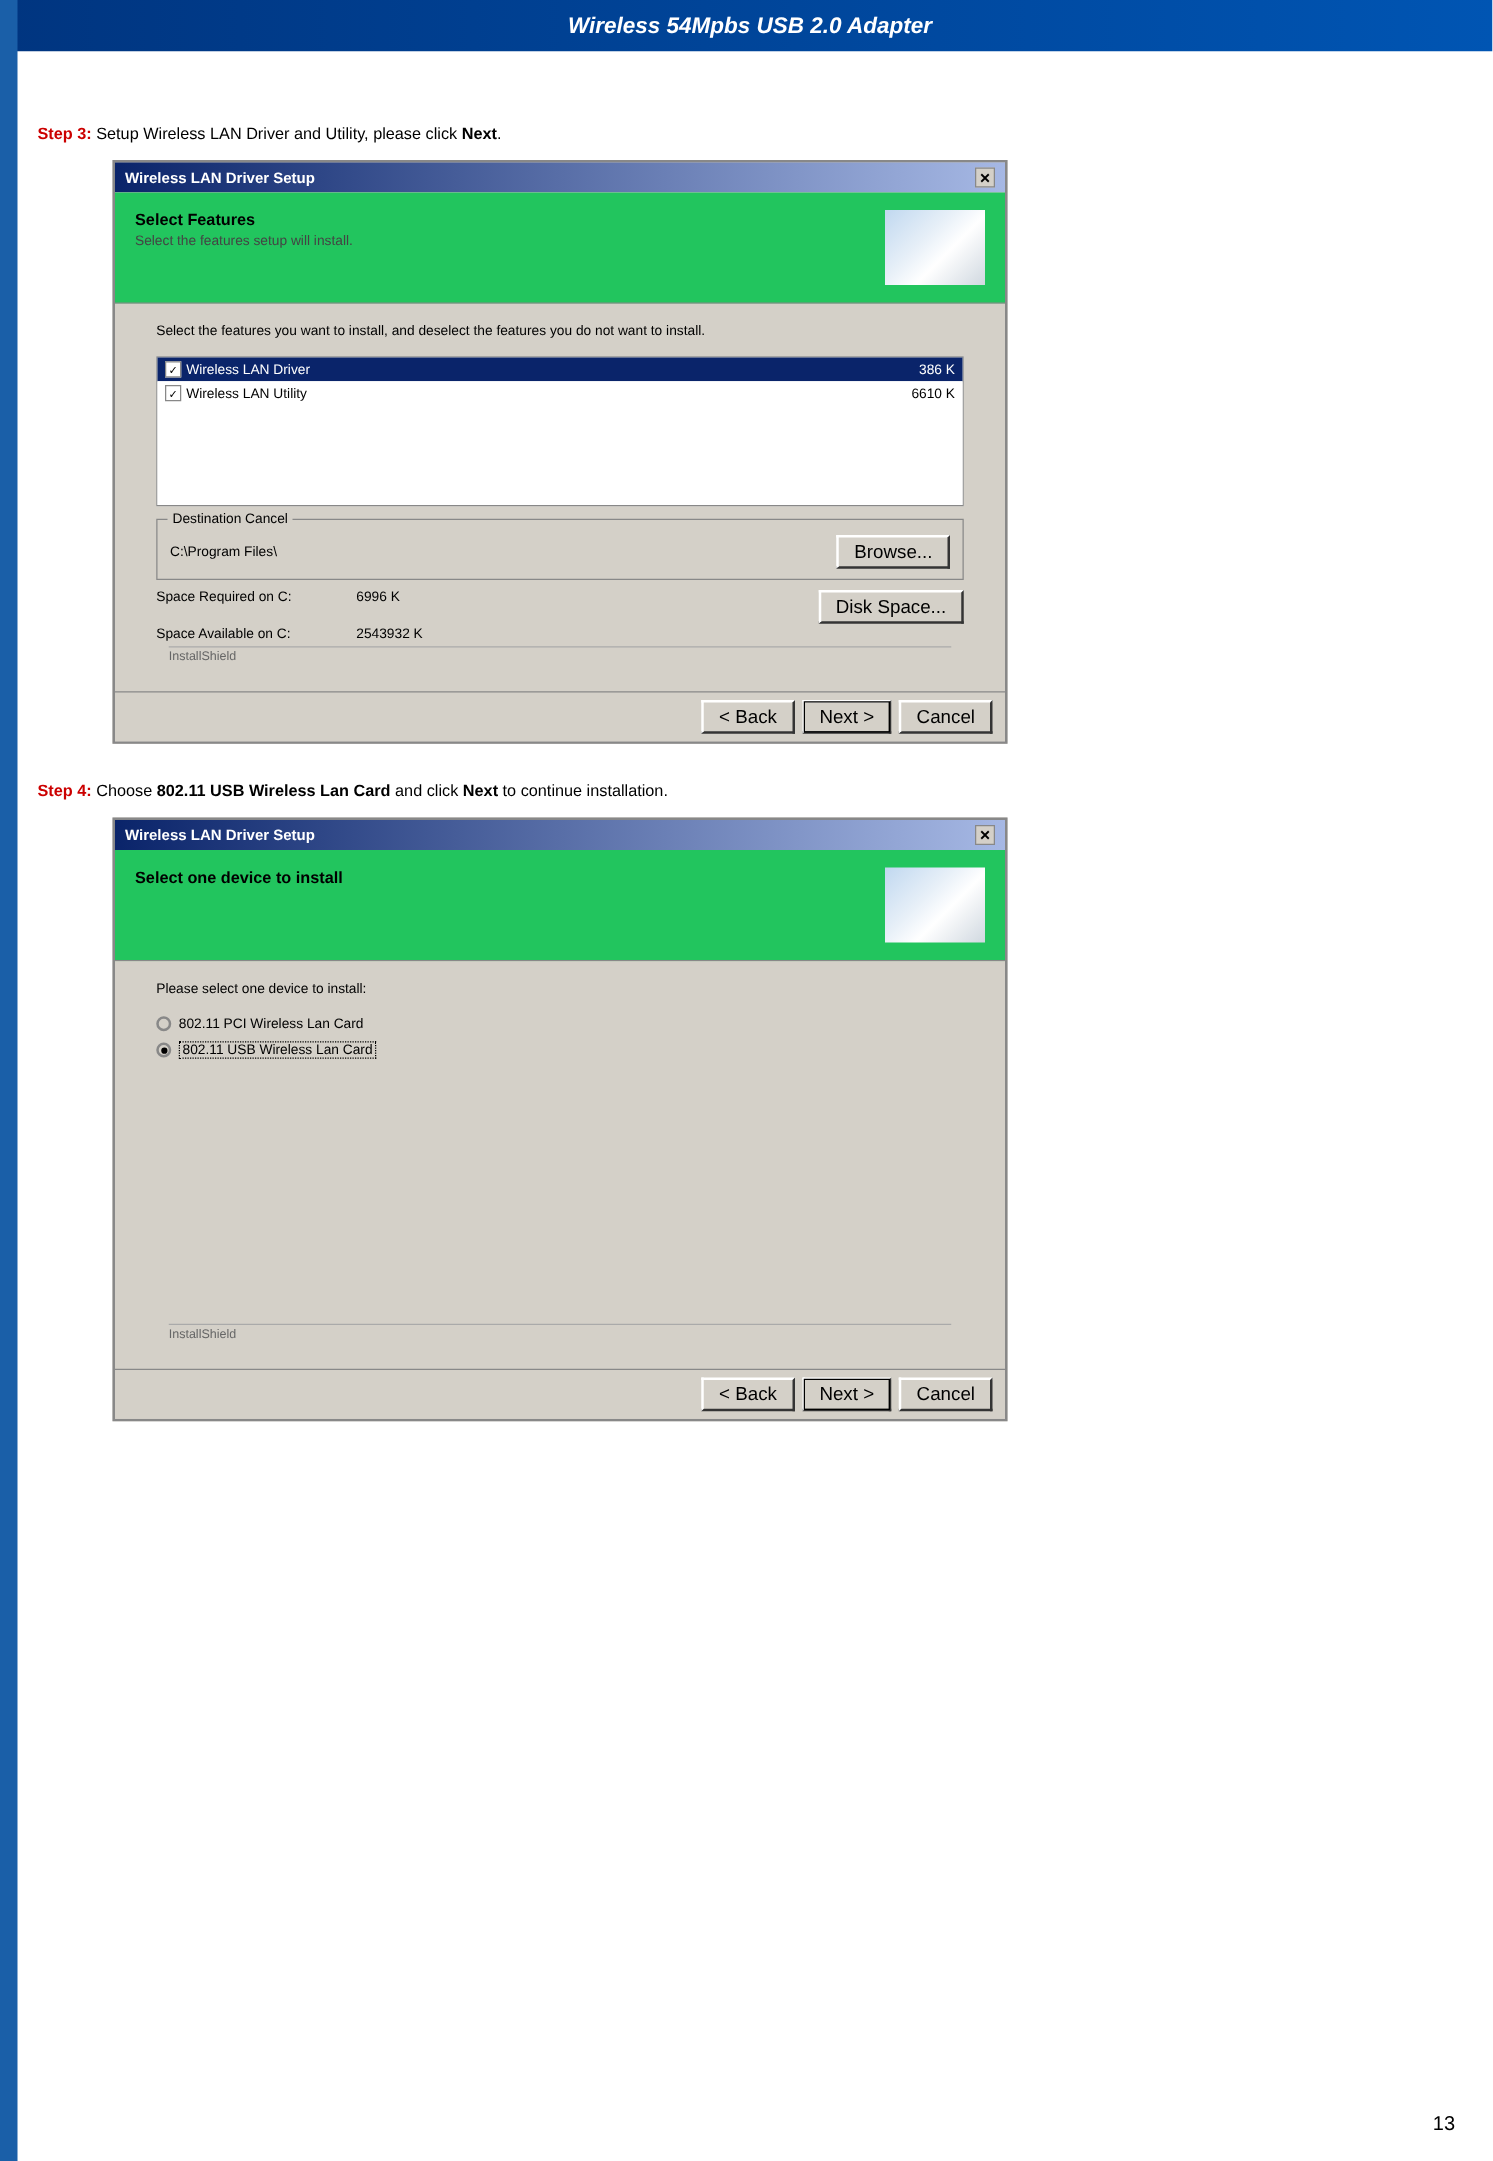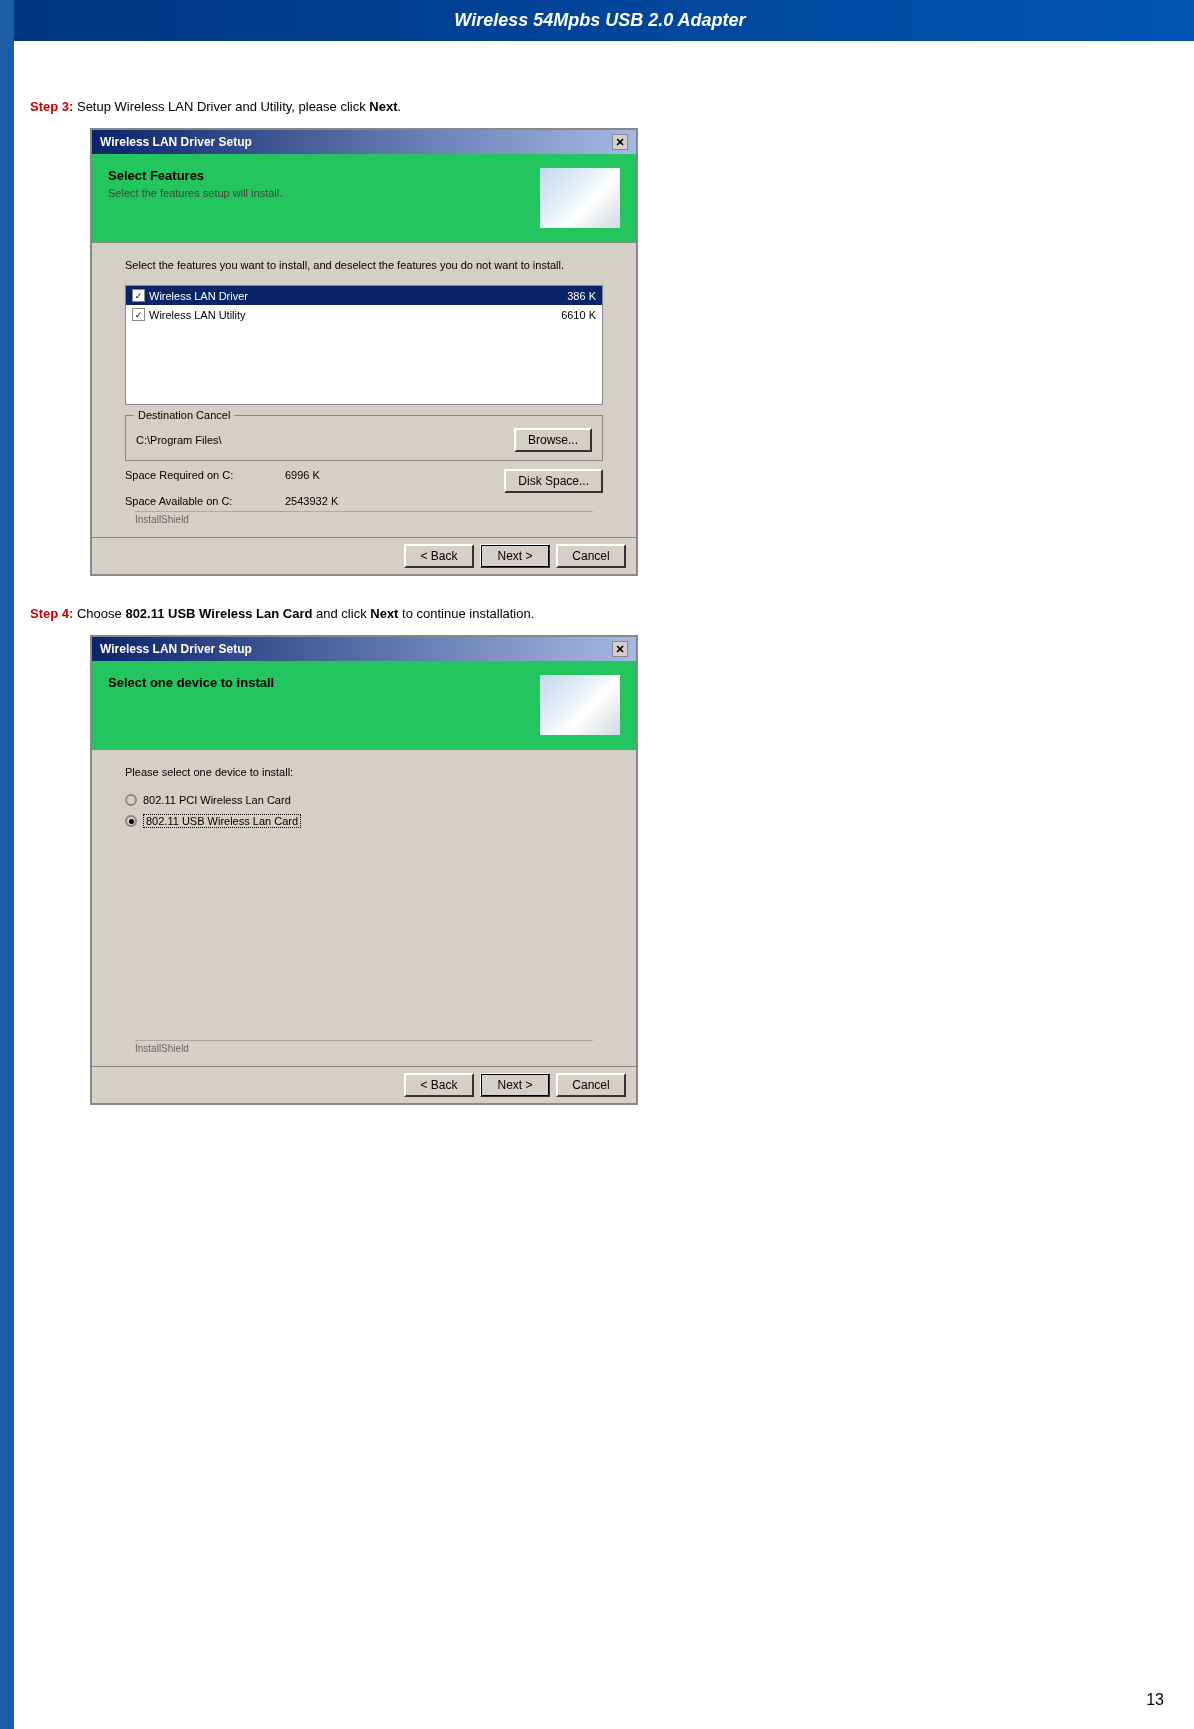--- a/index.html
+++ b/index.html
@@ -50,21 +50,21 @@
       font-size: 13px;
       margin-bottom: 14px;
       color: #000;
       margin-top: 28px;
     }
 
     
     .dialog {
       border: 2px solid #888;
       background: #d4d0c8;
-      width: 548px;
+      width: 716px;
       margin-left: 60px;
       margin-bottom: 30px;
       font-family: 'MS Sans Serif', Tahoma, Arial, sans-serif;
       font-size: 11px;
     }
 
     .dialog-titlebar {
       background: linear-gradient(to right, #0a246a, #a6b8e4);
       color: #fff;
       font-weight: bold;
@@ -232,40 +232,41 @@
       margin-left: auto;
     }
 
     
     .win-button {
       background: #d4d0c8;
       border: 2px outset #fff;
       border-right-color: #888;
       border-bottom-color: #888;
       padding: 3px 12px;
-      font-size: 12px;
+      font-size: 15px;
       font-family: 'MS Sans Serif', Tahoma, Arial, sans-serif;
       cursor: pointer;
       min-width: 70px;
       text-align: center;
     }
 
     .win-button.highlighted {
       outline: 1px solid #000;
       outline-offset: -2px;
     }
 
     .dialog-footer {
       border-top: 1px solid #888;
       padding: 6px 10px;
       display: flex;
       justify-content: flex-end;
       gap: 6px;
       align-items: center;
       background: #d4d0c8;
+      margin-top: 10px;
     }
 
     .installshield-label {
       font-size: 10px;
       color: #666;
       border-top: 1px solid #aaa;
       padding-top: 2px;
       margin: 4px 10px 2px 10px;
     }
 

